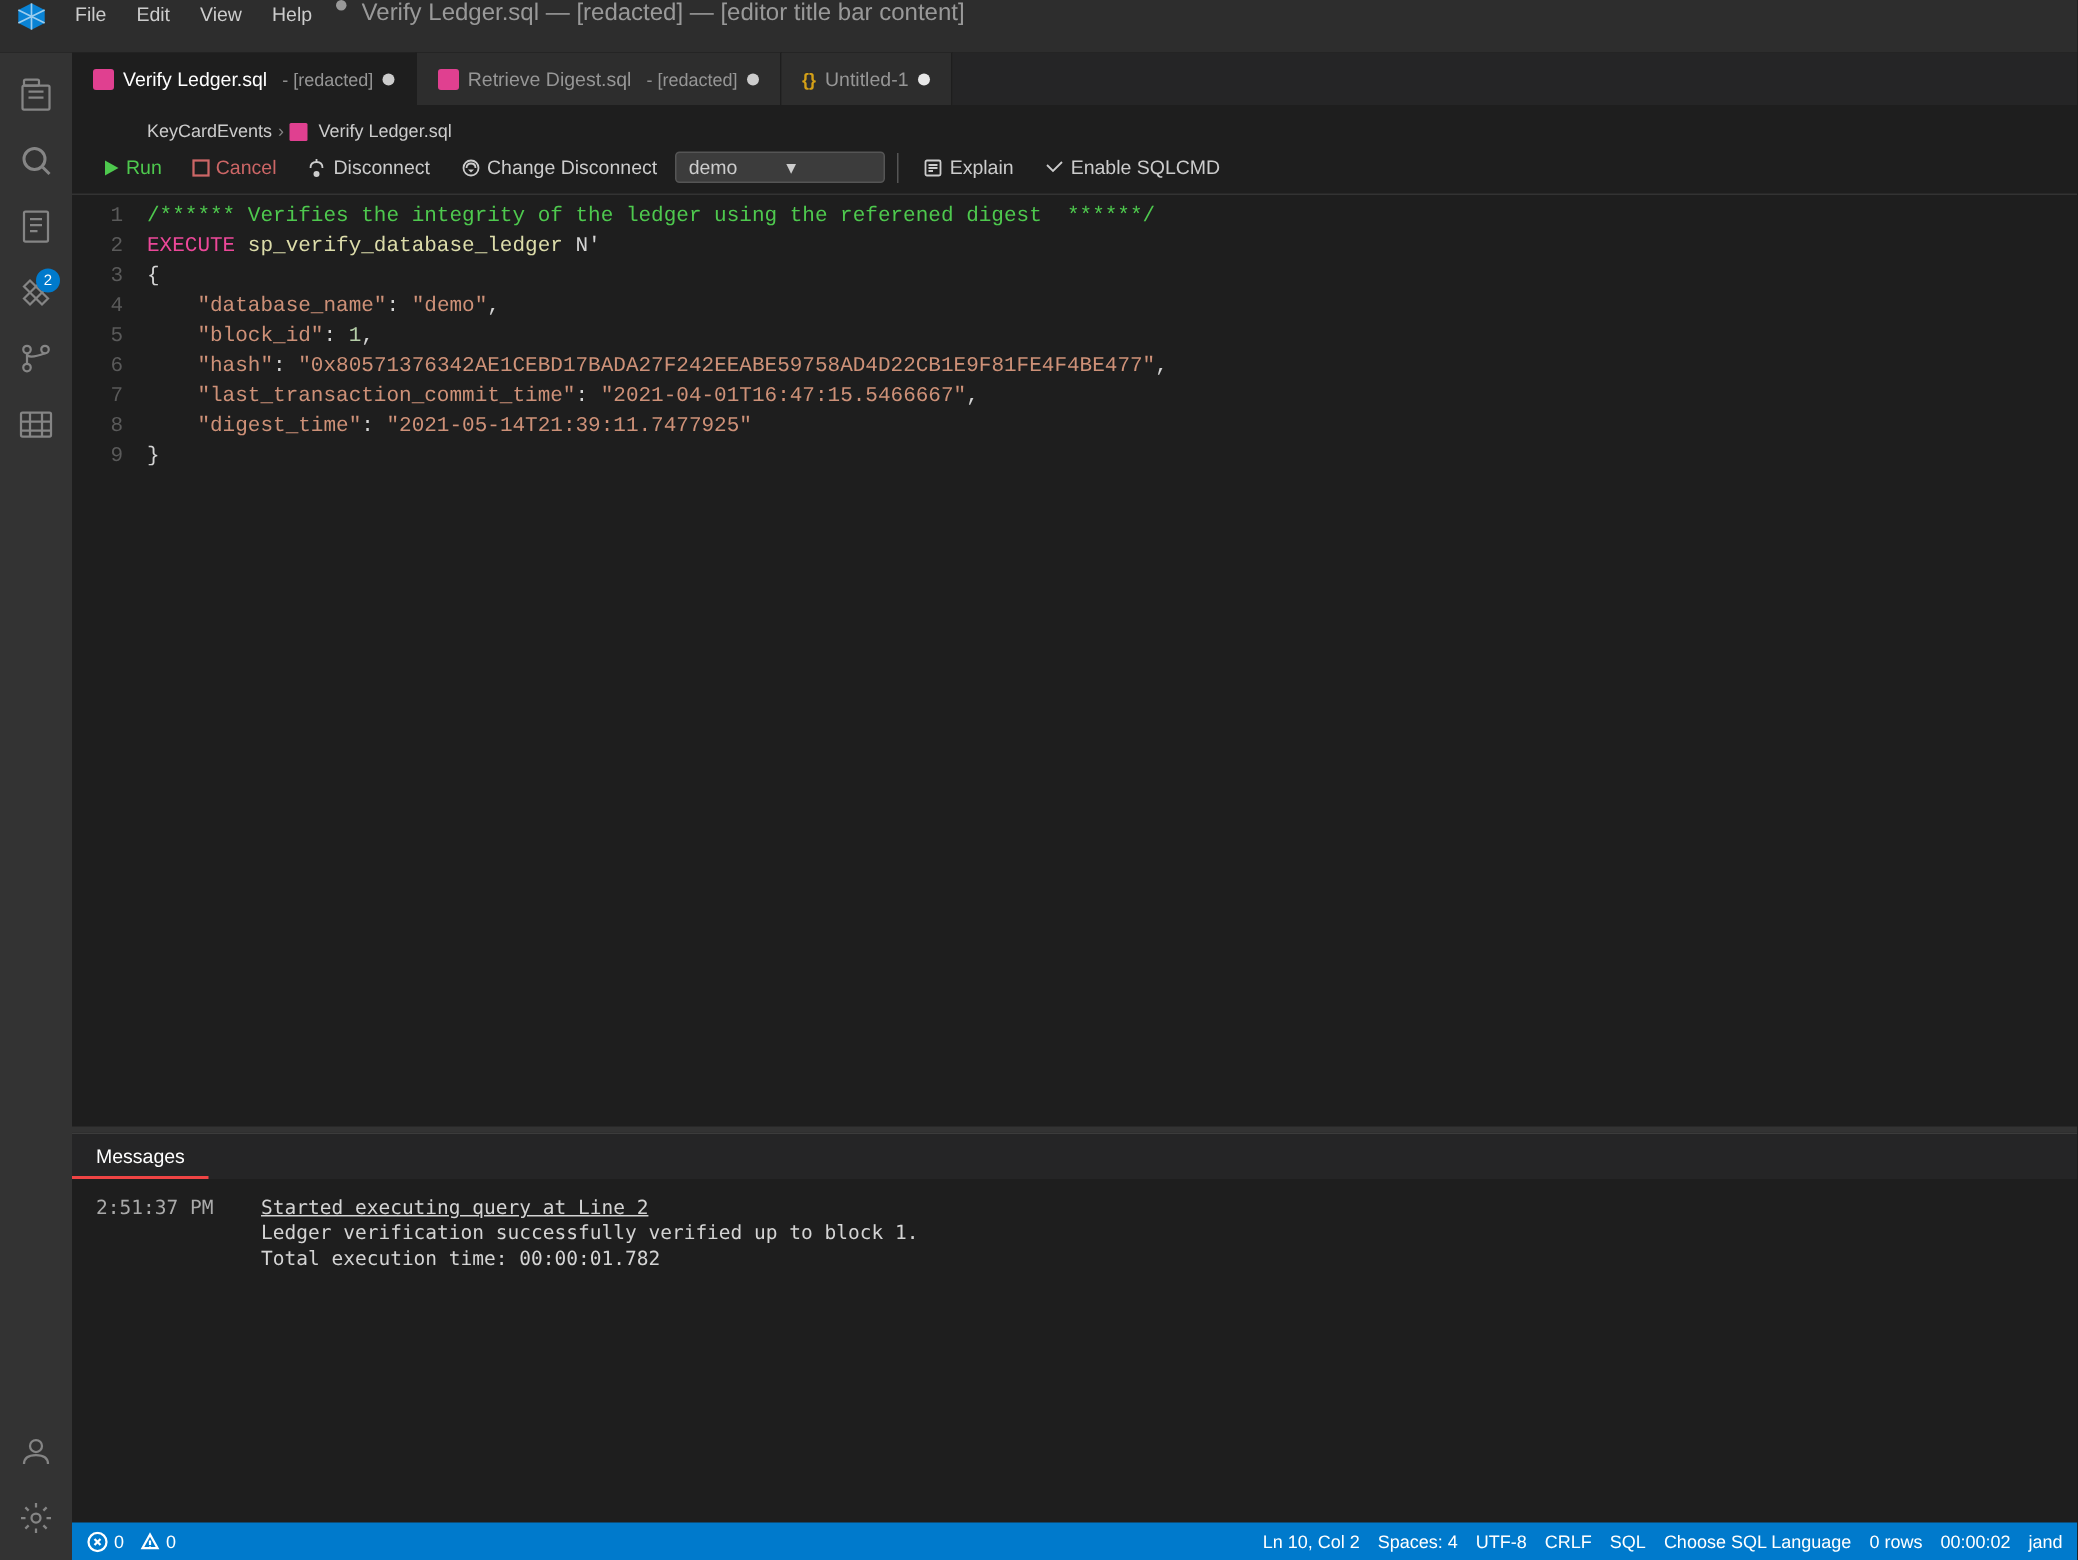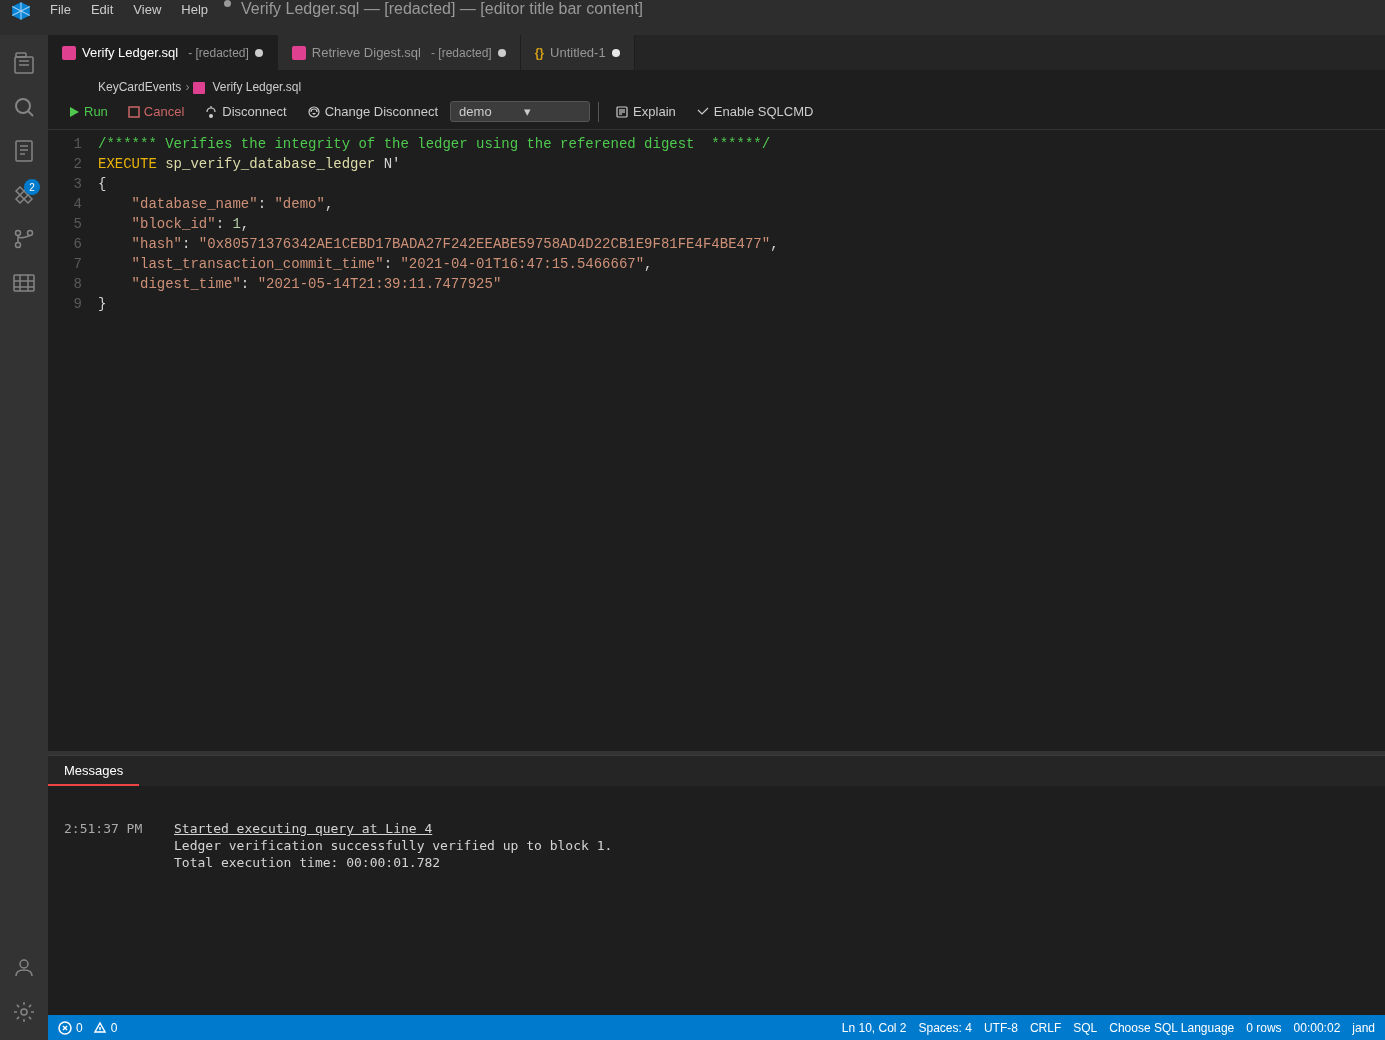--- a/index.html
+++ b/index.html
@@ -269,21 +269,21 @@
       user-select: none;
       flex-shrink: 0;
     }
     .line-content {
       flex: 1;
       white-space: pre;
       color: #d4d4d4;
     }
     
     .c-comment { color: #4ec94e; }
-    .c-keyword { color: #eab308; margin-top: 16px; }
+    .c-keyword { color: #ec4899; margin-top: 16px; }
     .c-function { color: #dcdcaa; }
     .c-string { color: #ce9178; }
     .c-property { color: #ce9178; }
     .c-value { color: #b5cea8; }
 
     
     .splitter {
       height: 4px;
       background: #333;
       cursor: row-resize;
@@ -323,21 +323,20 @@
       flex: 1;
       overflow: auto;
       background: #1e1e1e;
       padding: 8px 0;
     }
     .message-row {
       display: flex;
       padding: 4px 16px;
       gap: 20px;
       font-size: 13px;
-      margin-top: 23px;
     }
     .message-time {
       color: #aaa;
       font-family: 'Consolas', monospace;
       white-space: nowrap;
       min-width: 90px;
     }
     .message-text {
       color: #d4d4d4;
       font-family: 'Consolas', monospace;
@@ -612,21 +611,21 @@
 
     <div class="results-panel">
       <div class="results-tabs">
         <div class="results-tab active">Messages</div>
       </div>
       <div class="results-content">
 
         <div class="message-row">
           <span class="message-time">2:51:37 PM</span>
           <div style="display:flex;flex-direction:column;gap:2px;">
-            <span class="message-link">Started executing query at Line 4</span>
+            <span class="message-link">Started executing query at Line 2</span>
             <span class="message-text">Ledger verification successfully verified up to block 1.</span>
             <span class="message-text">Total execution time: 00:00:01.782</span>
           </div>
         </div>
       </div>
     </div>
 
     <div class="status-bar">
       <div class="status-item">
         <svg width="14" height="14" viewBox="0 0 14 14" fill="none">

